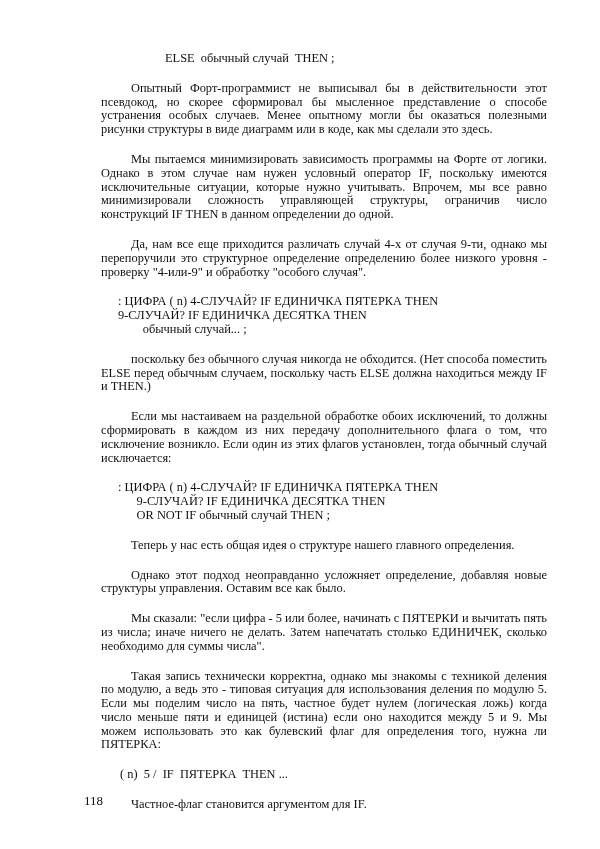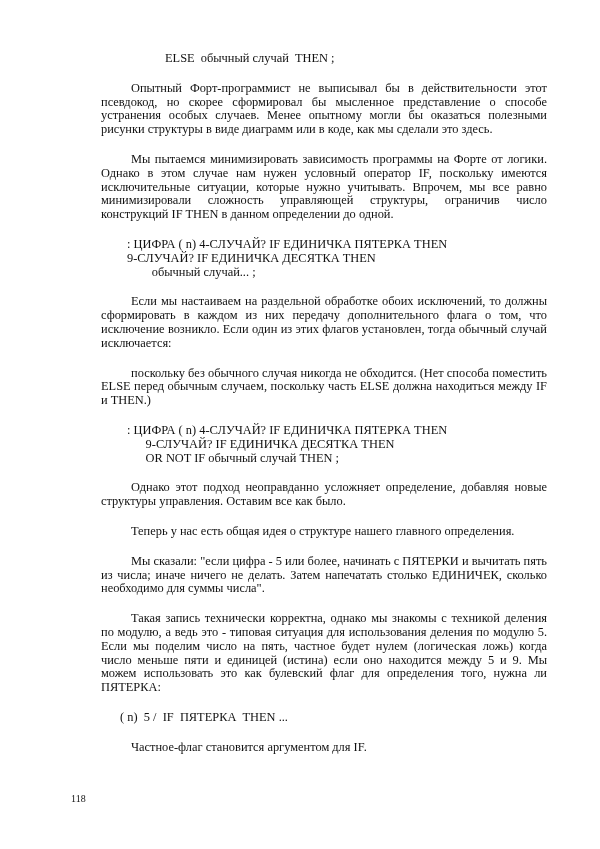--- a/index.html
+++ b/index.html
@@ -30,64 +30,65 @@
     font-size: 12.4px;
     line-height: 13.8px;
   }
   .para {
     margin: 16px;
     text-indent: 30px;
     text-align: justify;
   }
   .code {
     white-space: pre-wrap;
-    margin: 13px 0 13px 42px;
+    margin: 13px 0 13px 33px;
   }
   .code-first {
     margin: 0 0 14px 80px;
   }
   .code-inline {
     margin-left: 35px;
   }
   .page-number {
     position: absolute;
-    left: 71px;
+    left: 84px;
     top: 793px;
-    font-size: 10px;
+    font-size: 13px;
   }
 </style>
 </head>
 <body>
 
 <div class="page">
   <div class="content">
 
     <div class="code code-first">ELSE  обычный случай  THEN ;</div>
 
     <p class="para">Опытный Форт-программист не выписывал бы в действительности этот псевдокод, но скорее сформировал бы мысленное представление о способе устранения особых случаев. Менее опытному могли бы оказаться полезными рисунки структуры в виде диаграмм или в коде, как мы сделали это здесь.</p>
 
     <p class="para">Мы пытаемся минимизировать зависимость программы на Форте от логики. Однако в этом случае нам нужен условный оператор IF, поскольку имеются исключительные ситуации, которые нужно учитывать. Впрочем, мы все равно минимизировали сложность управляющей структуры, ограничив число конструкций IF THEN в данном определении до одной.</p>
 
+    <p class="para">Да, нам все еще приходится различать случай 4-х от случая 9-ти, однако мы перепоручили это структурное определение определению более низкого уровня - проверку "4-или-9" и обработку "особого случая".</p>
 
 
     <div class="code">: ЦИФРА ( n) 4-СЛУЧАЙ? IF ЕДИНИЧКА ПЯТЕРКА THEN
 9-СЛУЧАЙ? IF ЕДИНИЧКА ДЕСЯТКА THEN
         обычный случай... ;</div>
 
+    <p class="para">поскольку без обычного случая никогда не обходится. (Нет способа поместить ELSE перед обычным случаем, поскольку часть ELSE должна находиться между IF и THEN.)</p>
+
     <p class="para">Если мы настаиваем на раздельной обработке обоих исключений, то должны сформировать в каждом из них передачу дополнительного флага о том, что исключение возникло. Если один из этих флагов установлен, тогда обычный случай исключается:</p>
-
-    <p class="para">поскольку без обычного случая никогда не обходится. (Нет способа поместить ELSE перед обычным случаем, поскольку часть ELSE должна находиться между IF и THEN.)</p>
 
     <div class="code">: ЦИФРА ( n) 4-СЛУЧАЙ? IF ЕДИНИЧКА ПЯТЕРКА THEN
       9-СЛУЧАЙ? IF ЕДИНИЧКА ДЕСЯТКА THEN
       OR NOT IF обычный случай THEN ;</div>
 
+    <p class="para">Теперь у нас есть общая идея о структуре нашего главного определения.</p>
+
     <p class="para">Однако этот подход неоправданно усложняет определение, добавляя новые структуры управления. Оставим все как было.</p>
-
-    <p class="para">Теперь у нас есть общая идея о структуре нашего главного определения.</p>
 
     <p class="para">Мы сказали: "если цифра - 5 или более, начинать с ПЯТЕРКИ и вычитать пять из числа; иначе ничего не делать. Затем напечатать столько ЕДИНИЧЕК, сколько необходимо для суммы числа".</p>
 
 
 
     <p class="para">Такая запись технически корректна, однако мы знакомы с техникой деления по модулю, а ведь это - типовая ситуация для использования деления по модулю 5. Если мы поделим число на пять, частное будет нулем (логическая ложь) когда число меньше пяти и единицей (истина) если оно находится между 5 и 9. Мы можем использовать это как булевский флаг для определения того, нужна ли ПЯТЕРКА:</p>
 
     <div class="code code-inline">( n)  5 /  IF  ПЯТЕРКА  THEN ...</div>
 
     <p class="para">Частное-флаг становится аргументом для IF.</p>

